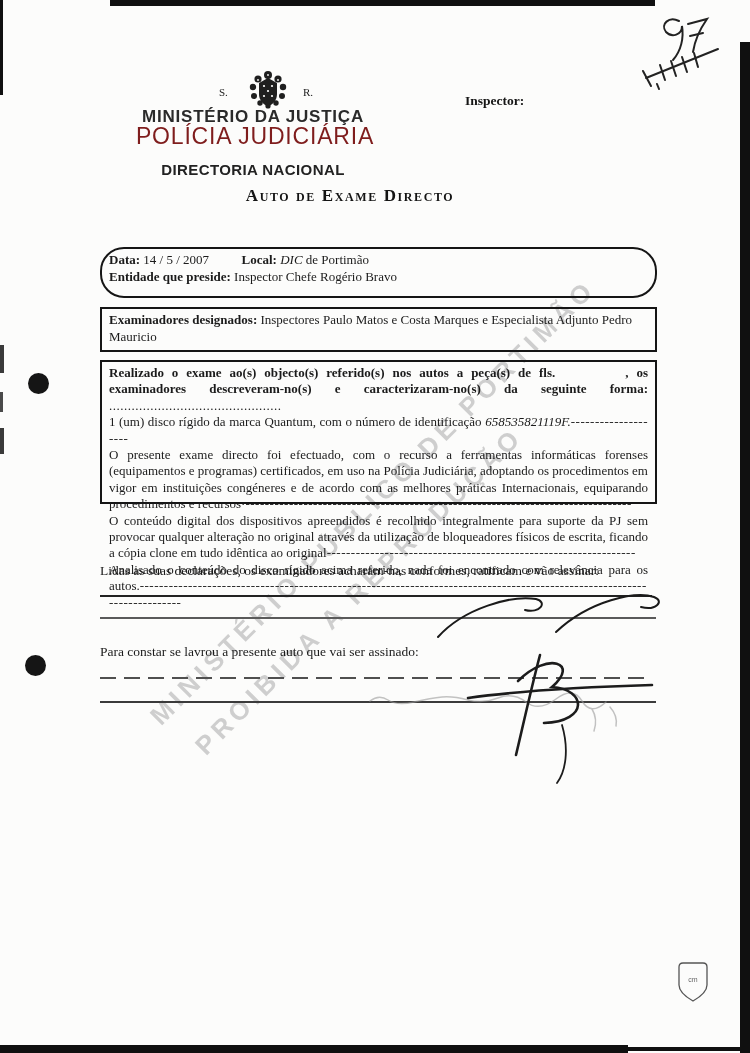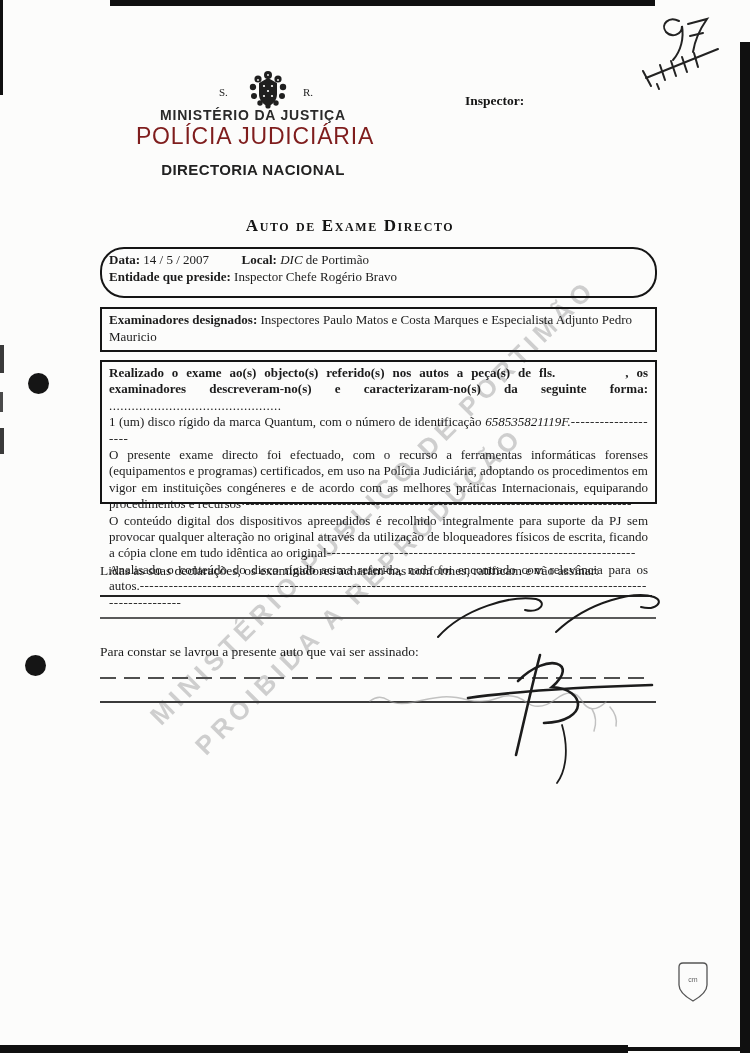--- a/index.html
+++ b/index.html
@@ -12,33 +12,33 @@
   .abs { position:absolute; }
 
   
   .bar { background:#101010; }
   .hole { width:21px; height:21px; border-radius:50%; background:#151515; }
 
   
   .logo-row { left:205px; top:70px; width:130px; height:40px; text-align:center; }
   .logo-letter { font-size:11px; color:#222; position:absolute; top:16px; }
   .ministry { left:103px; top:107px; width:300px; text-align:center;
-    font-family:"Liberation Sans", sans-serif; font-size:14px; font-weight:600;
+    font-family:"Liberation Sans", sans-serif; font-size:17px; font-weight:600;
     letter-spacing:0.8px; color:#2a2a2a; }
   .org { left:95px; top:123px; width:320px; text-align:center;
     font-family:"Liberation Sans", sans-serif; font-size:23px; font-weight:500;
     letter-spacing:0.8px; color:#7f1d1d; }
   .directorate { left:103px; top:161px; width:300px; text-align:center;
     font-family:"Liberation Sans", sans-serif; font-size:15px; font-weight:700;
     letter-spacing:0.4px; color:#222; }
   .case-block { left:465px; top:92px; width:250px;
     font-size:13.5px; font-weight:700; line-height:18px; color:#151515; }
 
   
-  .doc-title { left:0; top:216px; width:700px; text-align:center;
+  .doc-title { left:0; top:186px; width:700px; text-align:center;
     font-size:17px; font-weight:700; font-variant:small-caps;
     letter-spacing:1.6px; color:#141414; }
 
   
   .formbox { left:100px; width:557px; border:2px solid #151515;
     padding:3px 7px; font-size:13px; line-height:16.8px;
     background:rgba(255,255,255,0.0); }
   .b { font-weight:700; }
   .it { font-style:italic; }
   .gap26 { display:inline-block; width:26px; }

